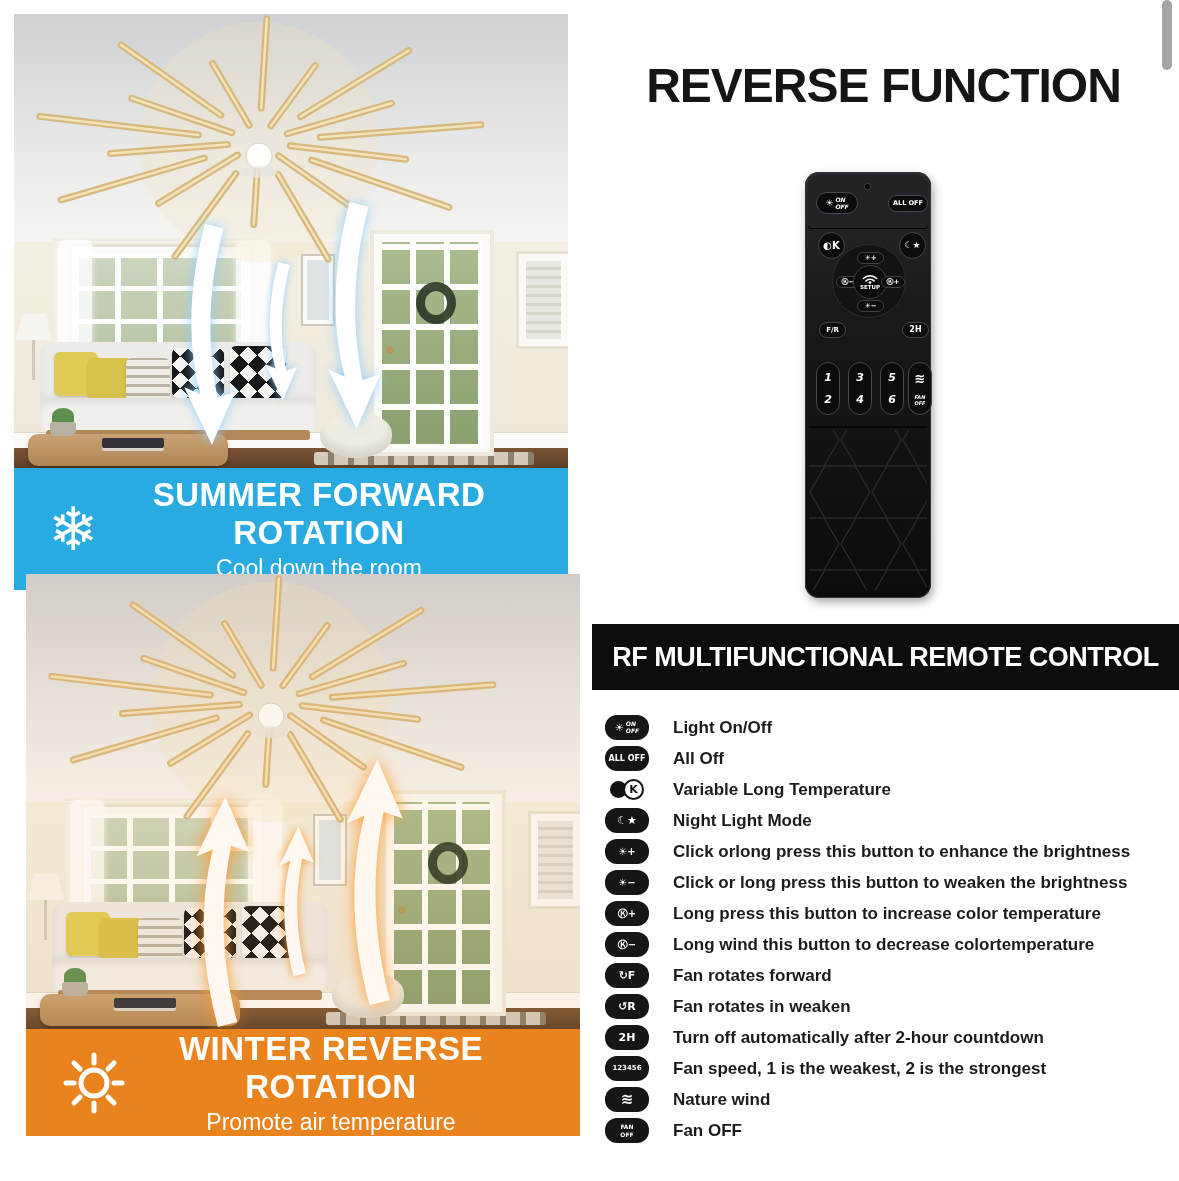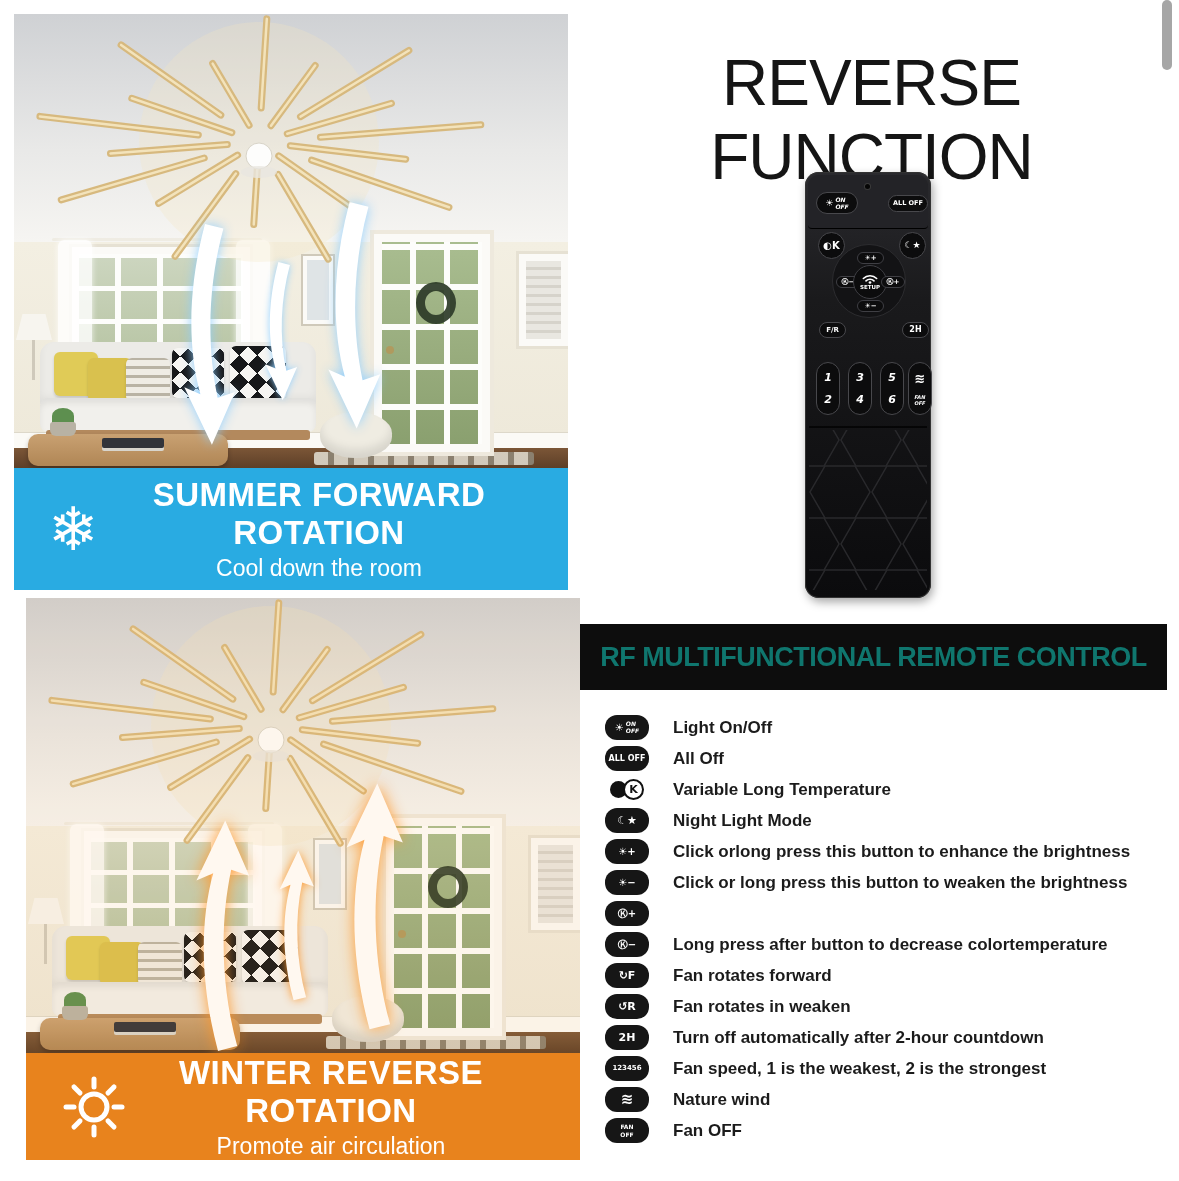--- a/index.html
+++ b/index.html
@@ -3,21 +3,21 @@
 <meta charset="utf-8">
 <style>
   html,body{margin:0;padding:0;background:#fff;}
   *{box-sizing:border-box;}
   body{font-family:"Liberation Sans","DejaVu Sans",sans-serif;}
   .canvas{position:relative;width:1179px;height:1181px;background:#fff;overflow:hidden;}
 
   
   .panel{position:absolute;left:14px;width:554px;}
   .panel.summer{top:14px;height:576px;}
-  .panel.winter{top:598px;height:550px;padding-left:12px;}
+  .panel.winter{top:574px;height:550px;padding-left:12px;}
   .photo{position:relative;width:554px;overflow:hidden;background:#f1ede2;}
   .panel.summer .photo{height:454px;}
   .panel.winter .photo{height:455px;}
 
   .ceiling{position:absolute;top:0;left:0;right:0;height:228px;background:linear-gradient(#cfd1d4,#e9e9e8 60%,#f6f5f2);}
   .wall{position:absolute;top:228px;left:0;right:0;height:196px;background:linear-gradient(#f3efe2,#eee9da);}
   .baseboard{position:absolute;top:418px;left:0;right:0;height:16px;background:#fbfaf6;border-top:1px solid #ddd8ca;}
   .floorst{position:absolute;top:434px;left:0;right:0;bottom:0;background:linear-gradient(#7b5637,#5d3f27);}
   .rug{position:absolute;left:300px;top:438px;width:220px;height:13px;background:repeating-linear-gradient(90deg,#ddd8cb 0 14px,#8e8676 14px 20px);border-radius:3px;opacity:.9;}
 
@@ -75,23 +75,23 @@
   .banner{position:relative;width:554px;display:flex;align-items:center;justify-content:center;color:#fff;}
   .panel.summer .banner{height:122px;}
   .panel.winter .banner{height:107px;}
   .b-icon{position:absolute;left:34px;top:50%;transform:translateY(-50%);font-size:60px;line-height:1;font-family:"DejaVu Sans",sans-serif;}
   .b-sun{position:absolute;left:36px;top:50%;transform:translateY(-50%);}
   .b-text{text-align:center;width:100%;padding-left:70px;padding-right:14px;}
   .b-title{font-size:33px;font-weight:bold;letter-spacing:.5px;}
   .b-sub{font-size:23px;margin-top:3px;}
 
   
-  .rf-title{position:absolute;left:578px;top:46px;width:587px;margin:0;text-align:center;font-size:64px;font-weight:normal;letter-spacing:-1px;color:#151515;}
-
-  .rf-banner{position:absolute;left:580px;top:624px;width:587px;height:66px;background:#0d0d0d;color:#0f766e;display:flex;align-items:center;justify-content:center;font-size:27px;font-weight:bold;letter-spacing:-.5px;}
+  .rf-title{position:absolute;left:578px;top:46px;width:587px;margin:12px;text-align:center;font-size:48px;font-weight:bold;letter-spacing:-1px;color:#151515;}
+
+  .rf-banner{position:absolute;left:592px;top:624px;width:587px;height:66px;background:#0d0d0d;color:#ffffff;display:flex;align-items:center;justify-content:center;font-size:27px;font-weight:bold;letter-spacing:-.5px;}
 
   
   .remote{position:absolute;left:805px;top:172px;width:126px;height:426px;border-radius:14px;background:linear-gradient(#2a2a2e,#1a1a1c 30%,#111113 70%,#0b0b0d);box-shadow:2px 4px 10px rgba(0,0,0,.35), inset 0 0 0 1px #333;}
   .r-top{position:absolute;left:3px;top:3px;right:3px;height:54px;border-radius:11px 11px 4px 4px;background:#232327;border-bottom:1px solid #000;}
   .r-led{position:absolute;left:60px;top:12px;width:5px;height:5px;border-radius:50%;background:#060606;box-shadow:0 0 0 1px #3a3a3a;}
   .rbtn{position:absolute;display:flex;align-items:center;justify-content:center;background:#0c0c0d;border:1px solid #48484c;border-radius:999px;color:#fff;font-weight:bold;font-family:"DejaVu Sans",sans-serif;padding:0;line-height:1;cursor:pointer;}
   .rbtn.onoff{left:11px;top:20px;width:42px;height:22px;gap:2px;font-size:6px;}
   .rbtn.onoff .sun{font-size:9px;}
   .rbtn.onoff .col{display:flex;flex-direction:column;gap:1px;text-align:left;}
   .rbtn.alloff{left:83px;top:23px;width:40px;height:17px;font-size:6.5px;}
@@ -321,21 +321,21 @@
           <line x1="4" y1="32" x2="12" y2="32"></line>
             <line x1="52" y1="32" x2="60" y2="32"></line>
           <line x1="12" y1="12" x2="18" y2="18"></line>
             <line x1="46" y1="46" x2="52" y2="52"></line>
           <line x1="12" y1="52" x2="18" y2="46"></line>
             <line x1="46" y1="18" x2="52" y2="12"></line>
         </g>
       </svg>
       <div class="b-text">
         <div class="b-title" data-name="winter-banner-title">WINTER REVERSE ROTATION</div>
-        <div class="b-sub" data-name="winter-banner-subtitle">Promote air circulation</div>
+        <div class="b-sub" data-name="winter-banner-subtitle">Promote air temperature</div>
       </div>
     </div>
   </div>
 
   <h1 class="rf-title" data-name="page-title">REVERSE FUNCTION</h1>
 
   <div class="remote" data-name="remote-control">
     <div class="r-top"></div>
     <span class="r-led" data-name="ir-led"></span>
     <button class="rbtn onoff" data-name="remote-light-onoff-button">
@@ -439,26 +439,27 @@
       <div class="frow" data-name="feature-row">
       <div class="badge pill" data-name="brightness-down-icon">
           <span>☀−</span>
         </div>
       <span class="f-text" data-name="feature-text">Click or long press this button to weaken the brightness</span>
     </div>
       <div class="frow" data-name="feature-row">
       <div class="badge pill" data-name="color-temp-up-icon">
           <span>Ⓚ+</span>
         </div>
+      <span class="f-text" data-name="feature-text">Long press this button to increase color temperature</span>
     </div>
       <div class="frow" data-name="feature-row">
       <div class="badge pill" data-name="color-temp-down-icon">
           <span>Ⓚ−</span>
         </div>
-      <span class="f-text" data-name="feature-text">Long press after button to decrease colortemperature</span>
+      <span class="f-text" data-name="feature-text">Long wind this button to decrease colortemperature</span>
     </div>
       <div class="frow" data-name="feature-row">
       <div class="badge pill" data-name="fan-forward-icon">
           <span>↻F</span>
         </div>
       <span class="f-text" data-name="feature-text">Fan rotates forward</span>
     </div>
       <div class="frow" data-name="feature-row">
       <div class="badge pill" data-name="fan-reverse-icon">
           <span>↺R</span>

